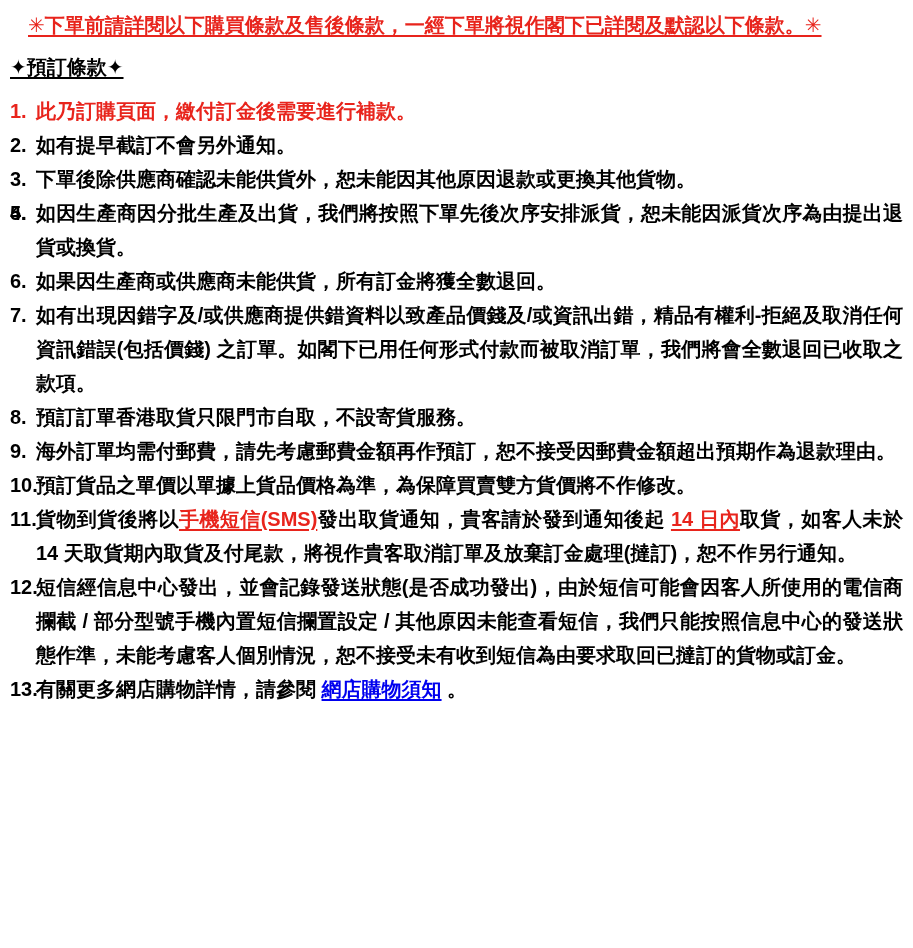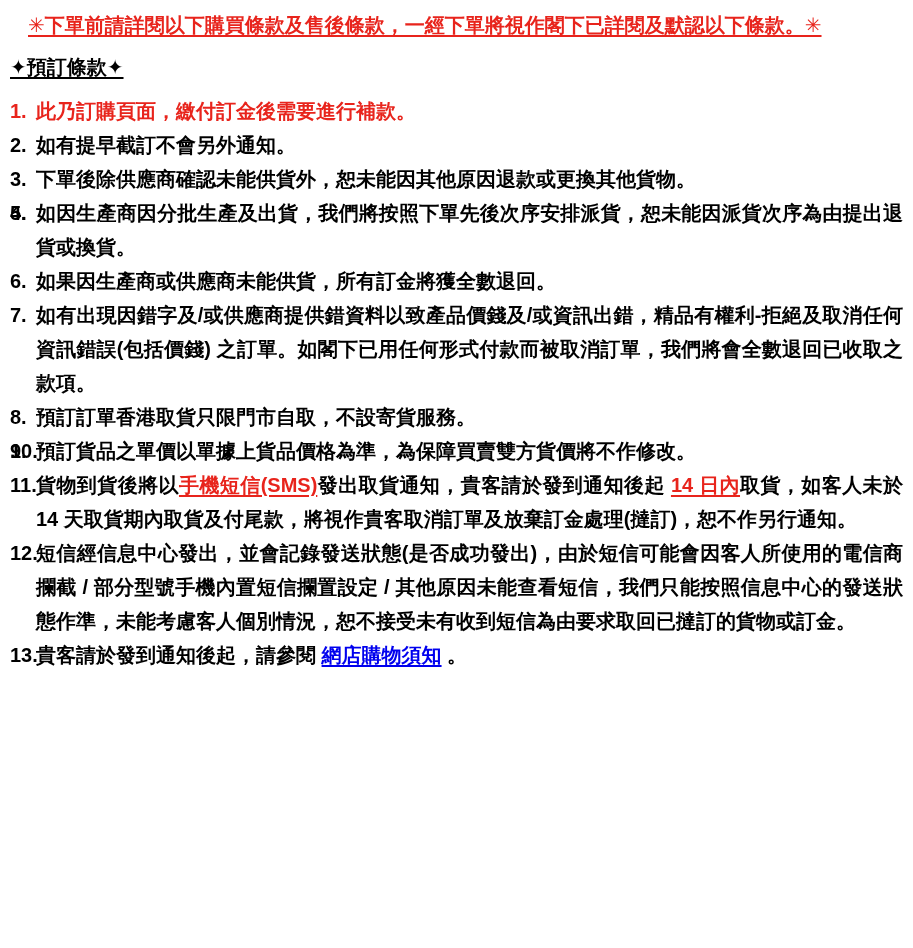--- a/index.html
+++ b/index.html
@@ -83,19 +83,19 @@
 
   <ol class="terms">
       <li class="term red"><span class="num">1.</span><span class="body"><span>此乃訂購頁面，繳付訂金後需要進行補款。</span></span></li>
       <li class="term"><span class="num">2.</span><span class="body"><span>如有提早截訂不會另外通知。</span></span></li>
       <li class="term"><span class="num">3.</span><span class="body"><span>下單後除供應商確認未能供貨外，恕未能因其他原因退款或更換其他貨物。</span></span></li>
       <li class="term"><span class="num">4.</span></li>
       <li class="term"><span class="num">5.</span><span class="body"><span>如因生產商因分批生產及出貨，我們將按照下單先後次序安排派貨，恕未能因派貨次序為由提出退貨或換貨。</span></span></li>
       <li class="term"><span class="num">6.</span><span class="body"><span>如果因生產商或供應商未能供貨，所有訂金將獲全數退回。</span></span></li>
       <li class="term"><span class="num">7.</span><span class="body"><span>如有出現因錯字及/或供應商提供錯資料以致產品價錢及/或資訊出錯，精品有權利-拒絕及取消任何資訊錯誤(包括價錢) 之訂單。如閣下已用任何形式付款而被取消訂單，我們將會全數退回已收取之款項。</span></span></li>
       <li class="term"><span class="num">8.</span><span class="body"><span>預訂訂單香港取貨只限門市自取，不設寄貨服務。</span></span></li>
-      <li class="term"><span class="num">9.</span></li>
+      <li class="term"><span class="num">9.</span><span class="body"><span>海外訂單均需付郵費，請先考慮郵費金額再作預訂，恕不接受因郵費金額超出預期作為退款理由。</span></span></li>
       <li class="term"><span class="num">10.</span><span class="body"><span>預訂貨品之單價以單據上貨品價格為準，為保障買賣雙方貨價將不作修改。</span></span></li>
       <li class="term"><span class="num">11.</span><span class="body"><span>貨物到貨後將以</span><span class="red-underline">手機短信(SMS)</span><span>發出取貨通知，貴客請於發到通知後起 </span><span class="red-underline">14 日內</span><span>取貨，如客人未於 14 天取貨期內取貨及付尾款，將視作貴客取消訂單及放棄訂金處理(撻訂)，恕不作另行通知。</span></span></li>
       <li class="term"><span class="num">12.</span><span class="body"><span>短信經信息中心發出，並會記錄發送狀態(是否成功發出)，由於短信可能會因客人所使用的電信商攔截 / 部分型號手機內置短信攔置設定 / 其他原因未能查看短信，我們只能按照信息中心的發送狀態作準，未能考慮客人個別情況，恕不接受未有收到短信為由要求取回已撻訂的貨物或訂金。</span></span></li>
-      <li class="term"><span class="num">13.</span><span class="body"><span>貴客請於發到通知後起，請參閱 </span><a class="blue-link">網店購物須知</a><span> 。</span></span></li>
+      <li class="term"><span class="num">13.</span><span class="body"><span>有關更多網店購物詳情，請參閱 </span><a class="blue-link">網店購物須知</a><span> 。</span></span></li>
     </ol>
 </div>
 
 </body></html>

